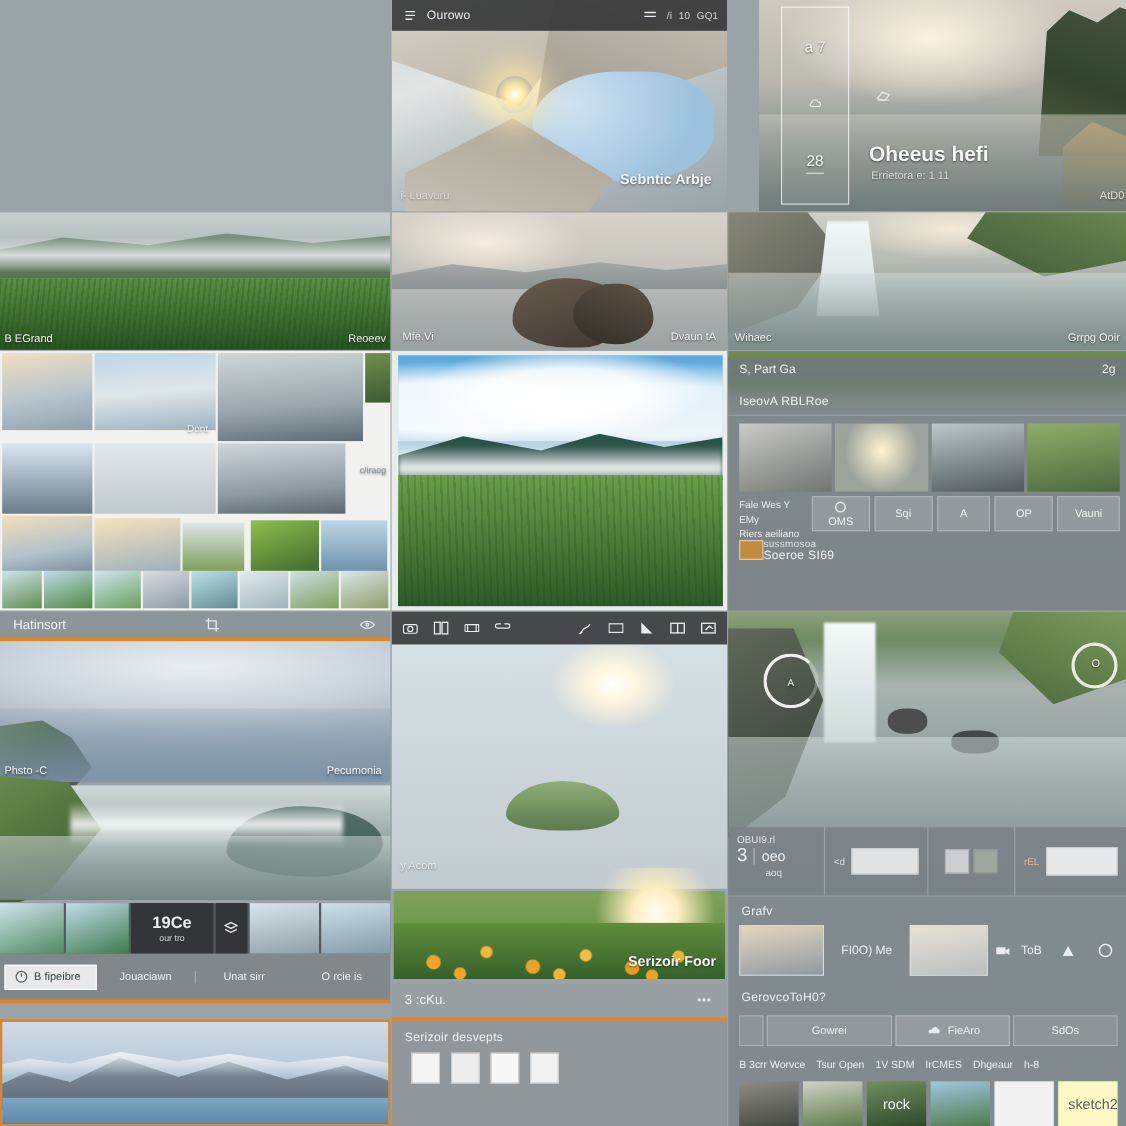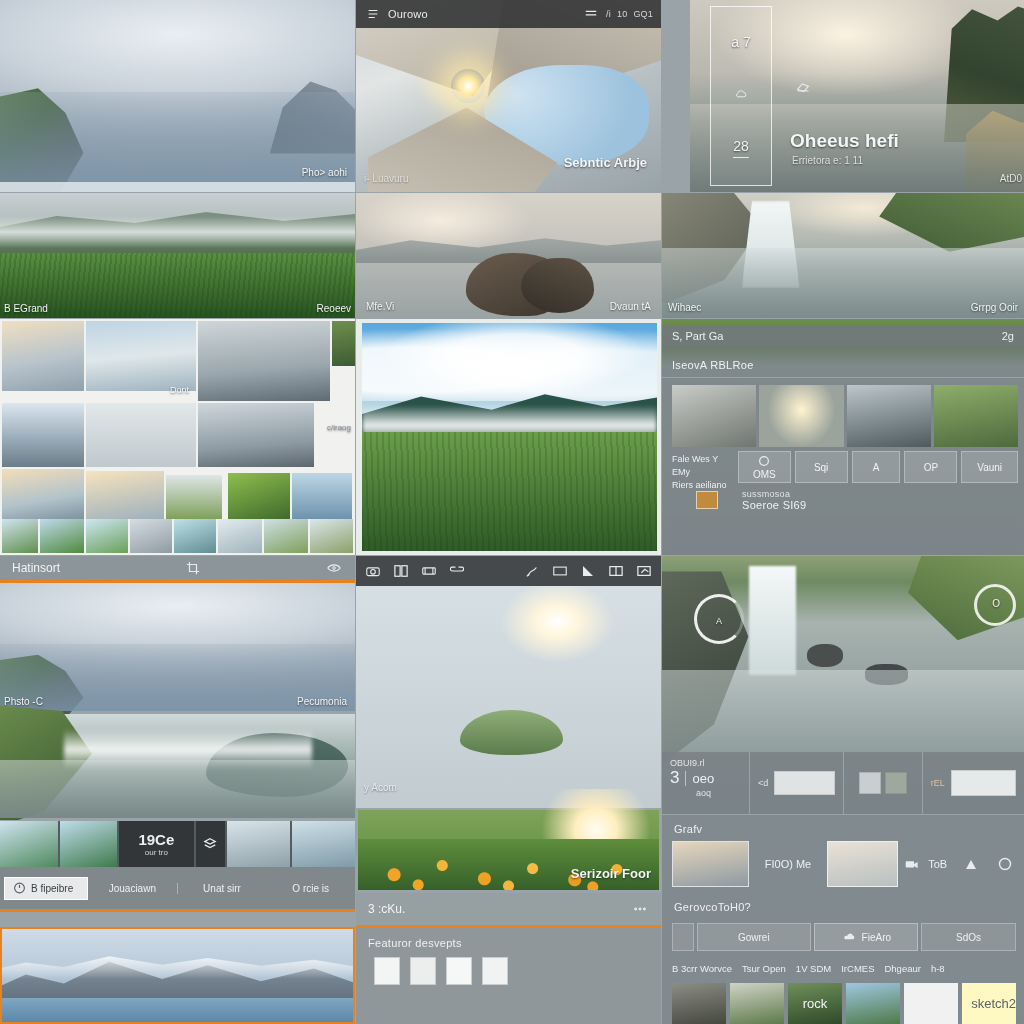--- a/index.html
+++ b/index.html
@@ -306,28 +306,20 @@
     position:absolute; border:3px solid rgba(255,255,255,.9);
     border-radius:50%;
     border-right-color:rgba(255,255,255,.25);
   }
 </style>
 </head>
 <body>
 
 <div id="root">
 
-  <div class="cell" style="left:0;top:0;width:355px;height:192px;">
-    <div class="photo ph-coast">
-      <div class="cliffL"></div>
-      <div class="cliffR"></div>
-    </div>
-    <div class="cap" style="right:8px;bottom:14px;">Pho&gt; aohi</div>
-    <div style="position:absolute;left:0;bottom:0;width:100%;height:10px;background:rgba(230,236,240,.8);"></div>
-  </div>
 
   <div class="cell" style="left:356px;top:0;width:305px;height:192px;">
     <div class="photo ph-arch">
       <div class="wingA"></div>
       <div class="wingB"></div>
       <div class="sky"></div>
       <div class="wingC"></div>
       <div class="sun"></div>
     </div>
     <div class="bar-dark" style="position:absolute;left:0;top:0;width:100%;height:20px;padding:14px 8px;gap:6px;">
@@ -484,21 +476,21 @@
         <span>A</span>
       </div>
       <div class="chip" style="flex:.9;justify-content:center;">
         <span>OP</span>
       </div>
       <div class="chip" style="flex:1;justify-content:center;">
         <span>Vauni</span>
       </div>
     </div>
 
-    <div style="position:absolute;left:10px;top:170px;display:flex;align-items:center;gap:24px;margin-left:24px;">
+    <div style="position:absolute;left:10px;top:170px;display:flex;align-items:center;gap:0;">
       <span style="width:22px;height:18px;background:#c08b3c;border:1px solid rgba(255,255,255,.6);display:inline-block;"></span>
       <span style="display:flex;flex-direction:column;">
         <span class="sectlabel small">sussmosoa</span>
         <span class="sectlabel">Soeroe SI69</span>
       </span>
     </div>
   </div>
 
   <div class="cell" style="left:0;top:556px;width:355px;height:264px;">
     <div class="bar-light" style="position:absolute;left:0;top:0;width:100%;height:24px;padding:0 12px;background:rgba(138,148,152,.9);">
@@ -653,21 +645,21 @@
         <svg viewBox="0 0 16 6">
             <circle cx="3" cy="3" r="1"></circle>
             <circle cx="8" cy="3" r="1"></circle>
             <circle cx="13" cy="3" r="1"></circle>
           </svg>
       </span>
     </div>
     <div class="accent-line" style="position:absolute;left:0;top:32px;"></div>
 
     <div style="position:absolute;left:0;top:35px;width:100%;height:96px;background:rgba(142,150,154,.94);"></div>
-    <div class="sectlabel" style="position:absolute;left:12px;top:44px;font-size:11px;">Featuror desvepts</div>
+    <div class="sectlabel" style="position:absolute;left:12px;top:44px;font-size:11px;">Serizoir desvepts</div>
 
     <div style="position:absolute;left:18px;top:64px;display:flex;gap:10px;">
       <div style="width:26px;height:28px;background:#f3f4f4;border:1px solid #c9cccc;"></div>
       <div style="width:26px;height:28px;background:#eceeee;border:1px solid #c9cccc;"></div>
       <div style="width:26px;height:28px;background:#f6f7f7;border:1px solid #c9cccc;"></div>
       <div style="width:26px;height:28px;background:#f1f2f2;border:1px solid #c9cccc;"></div>
     </div>
   </div>
 
   <div class="cell" style="left:662px;top:556px;width:362px;height:258px;">

